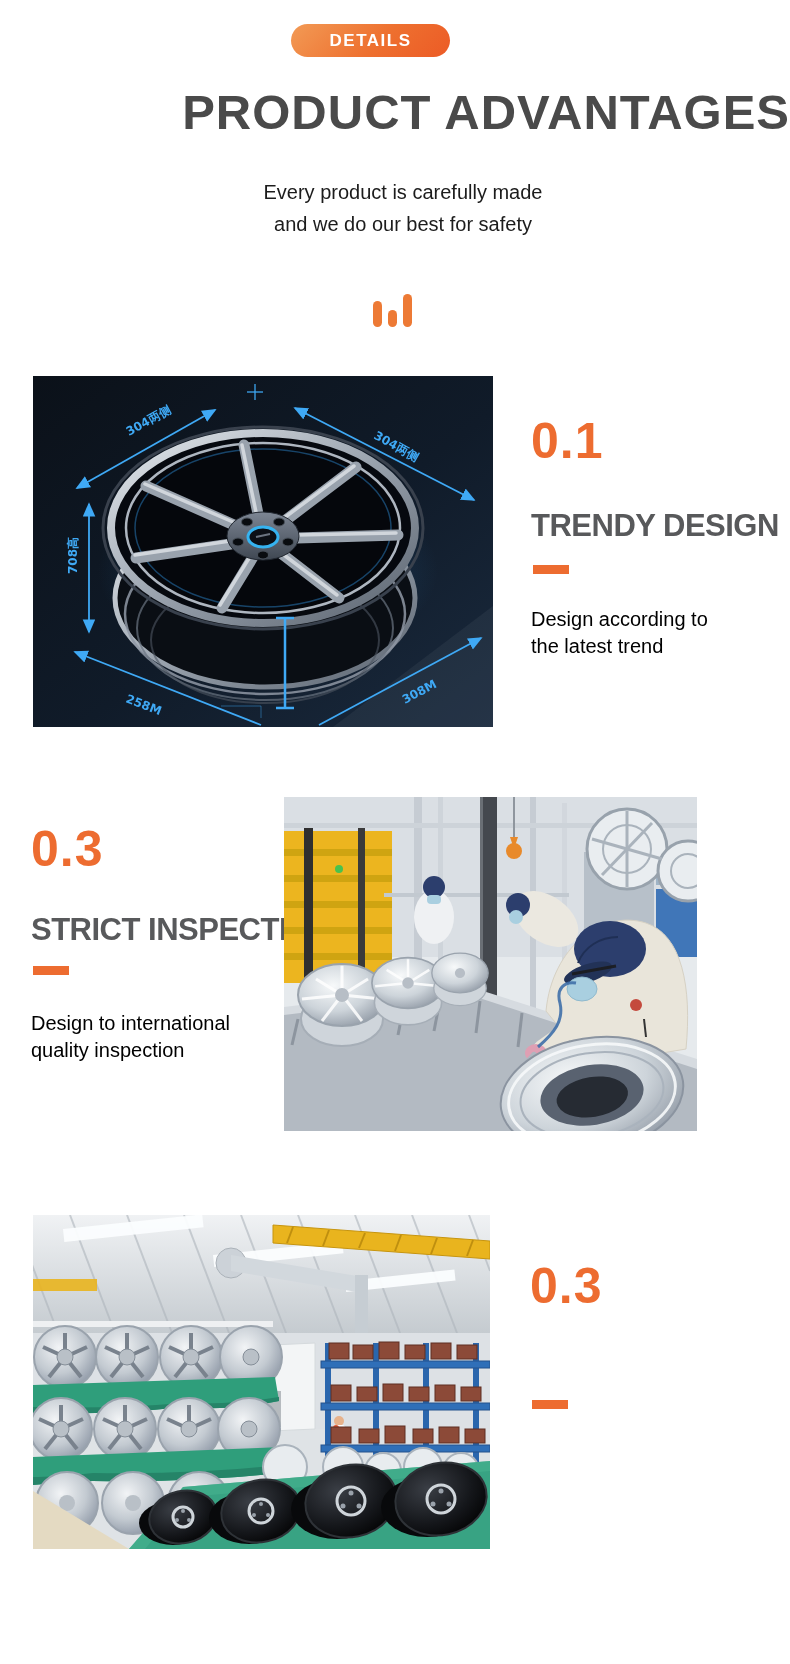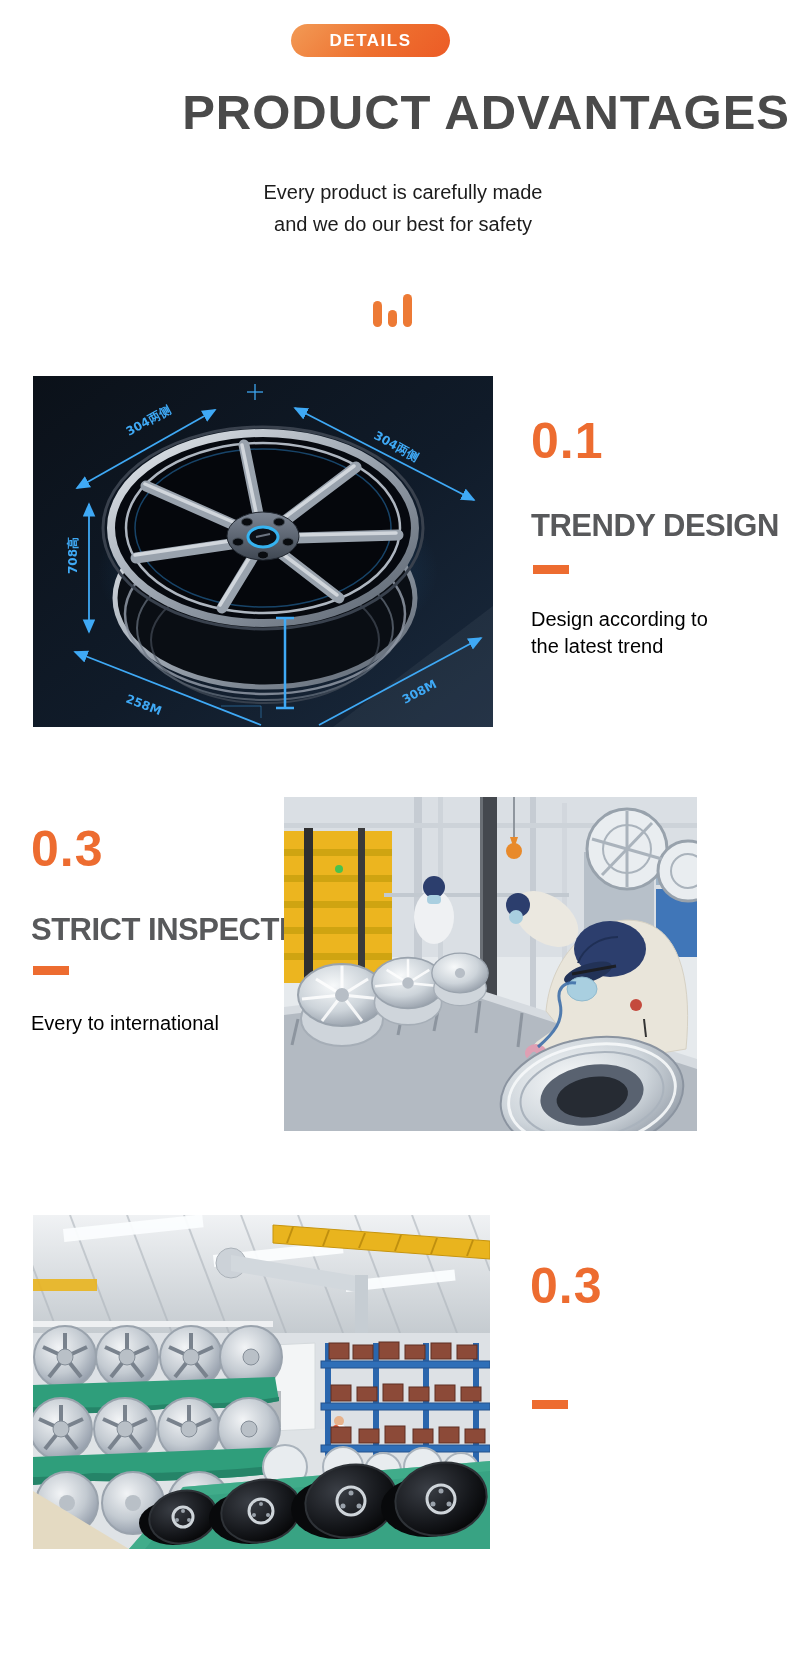--- a/index.html
+++ b/index.html
@@ -147,21 +147,22 @@
   <div class="dash" style="left:533px;top:565px;"></div>
   <div class="body-text" style="left:531px;top:606px;">
     <div>Design according to</div>
     <div>the latest trend</div>
   </div>
 
   <div class="num" style="left:31px;top:824px;">0.3</div>
   <div class="heading" style="left:31px;top:906px;">STRICT INSPECTION</div>
   <div class="dash" style="left:33px;top:966px;"></div>
   <div class="body-text" style="left:31px;top:1010px;">
-    <div>Every to international</div>
+    <div>Design to international</div>
+    <div>quality inspection</div>
   </div>
 
   <div class="img-box" style="left:284px;top:797px;width:413px;height:334px;">
     <svg width="413" height="334" viewBox="0 0 413 334">
       <defs>
         <radialGradient id="metalR" cx="0.4" cy="0.35" r="0.75">
           <stop offset="0" stop-color="#f7f9fa"></stop>
             <stop offset="0.55" stop-color="#cdd4da"></stop>
           <stop offset="1" stop-color="#8b94a0"></stop>
         </radialGradient>

